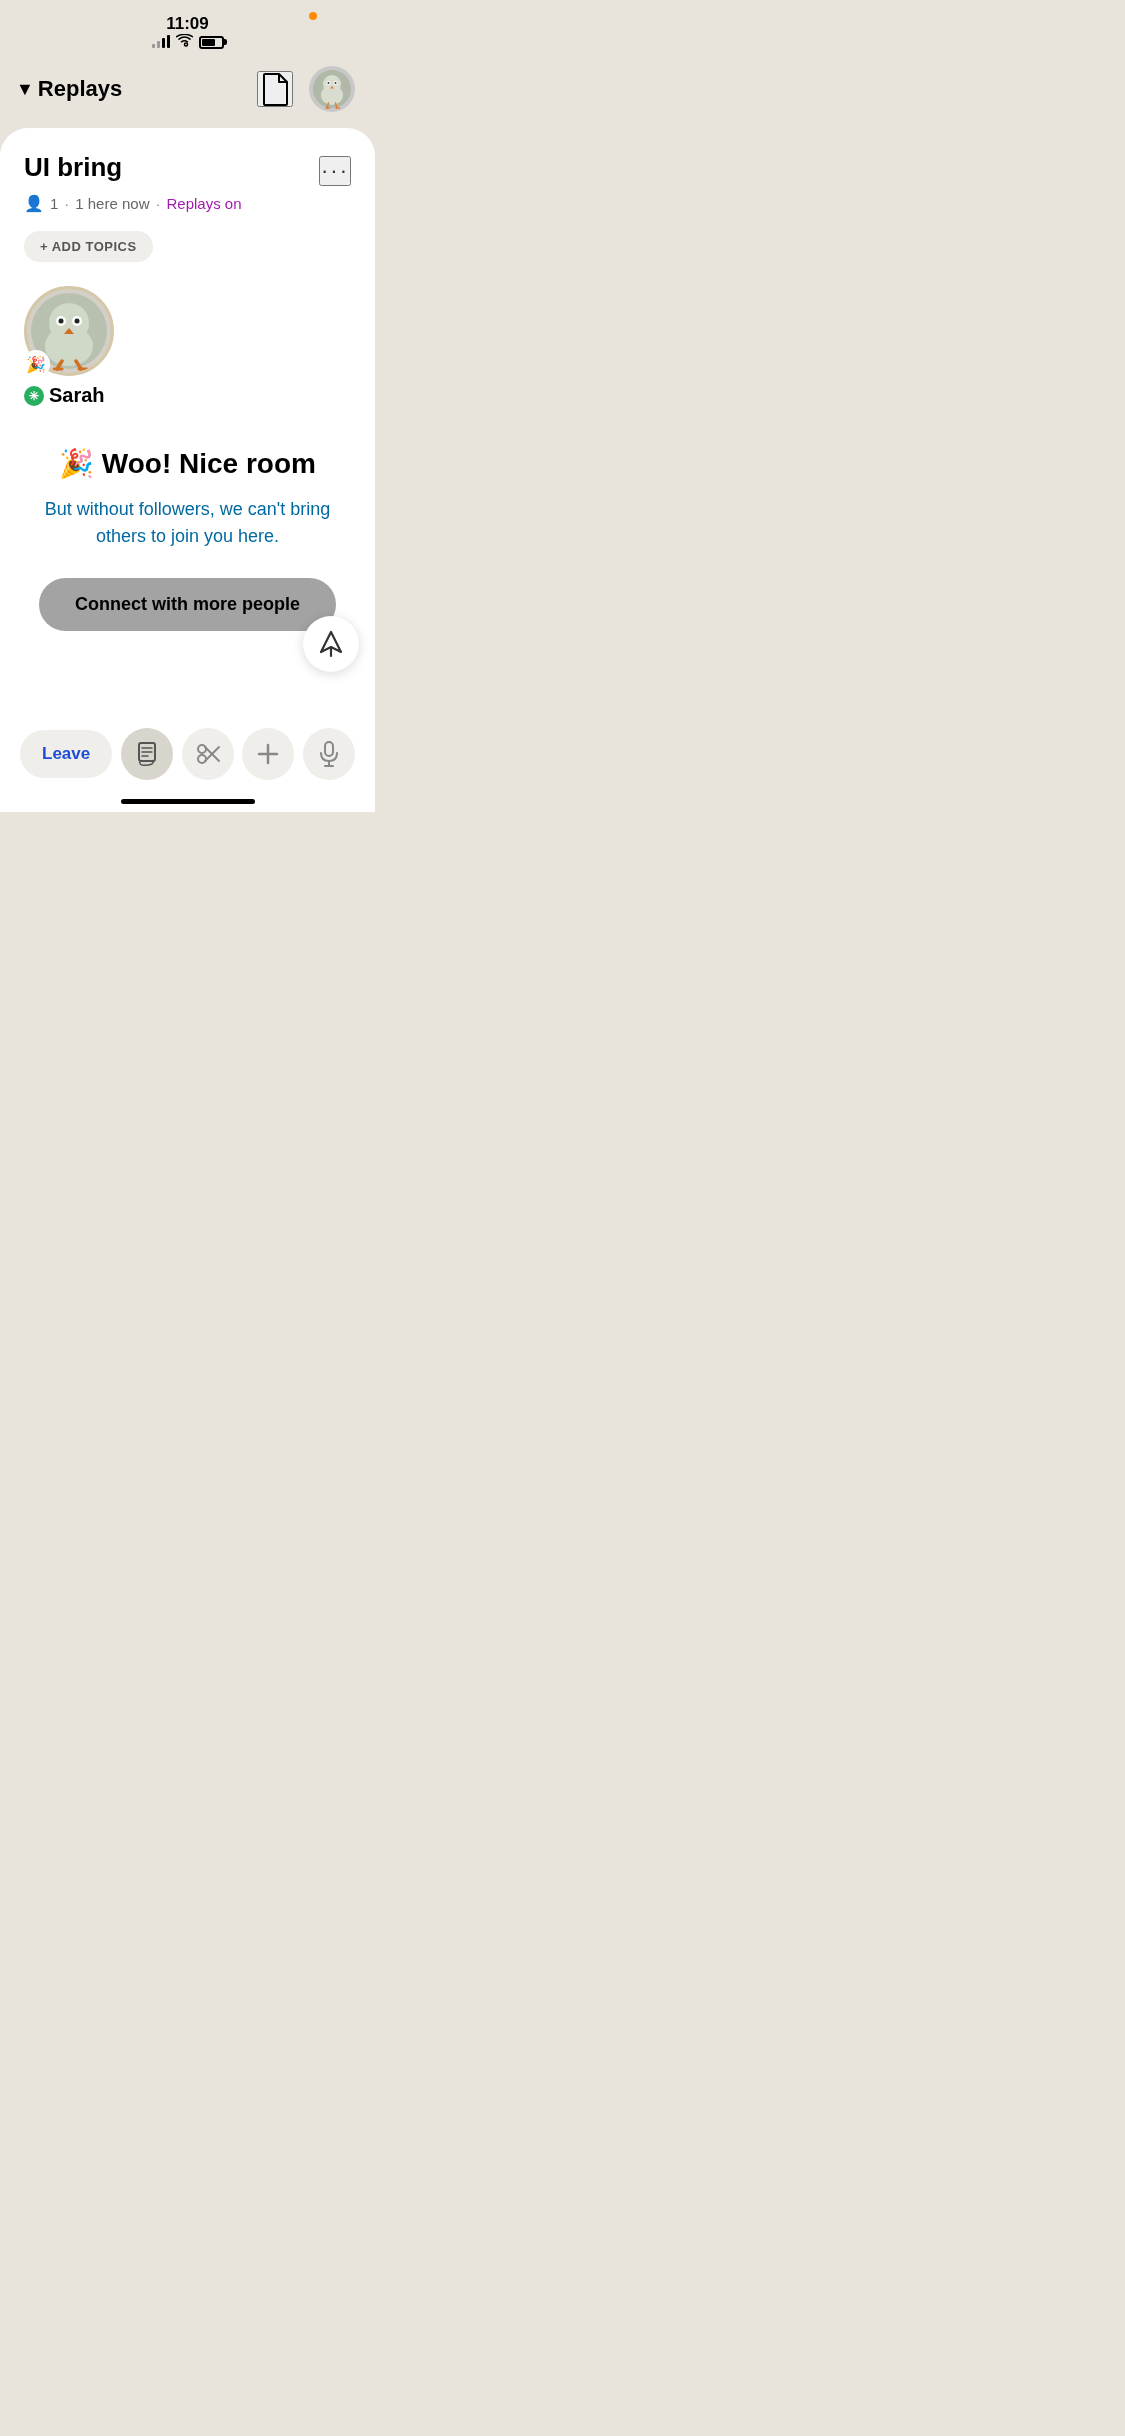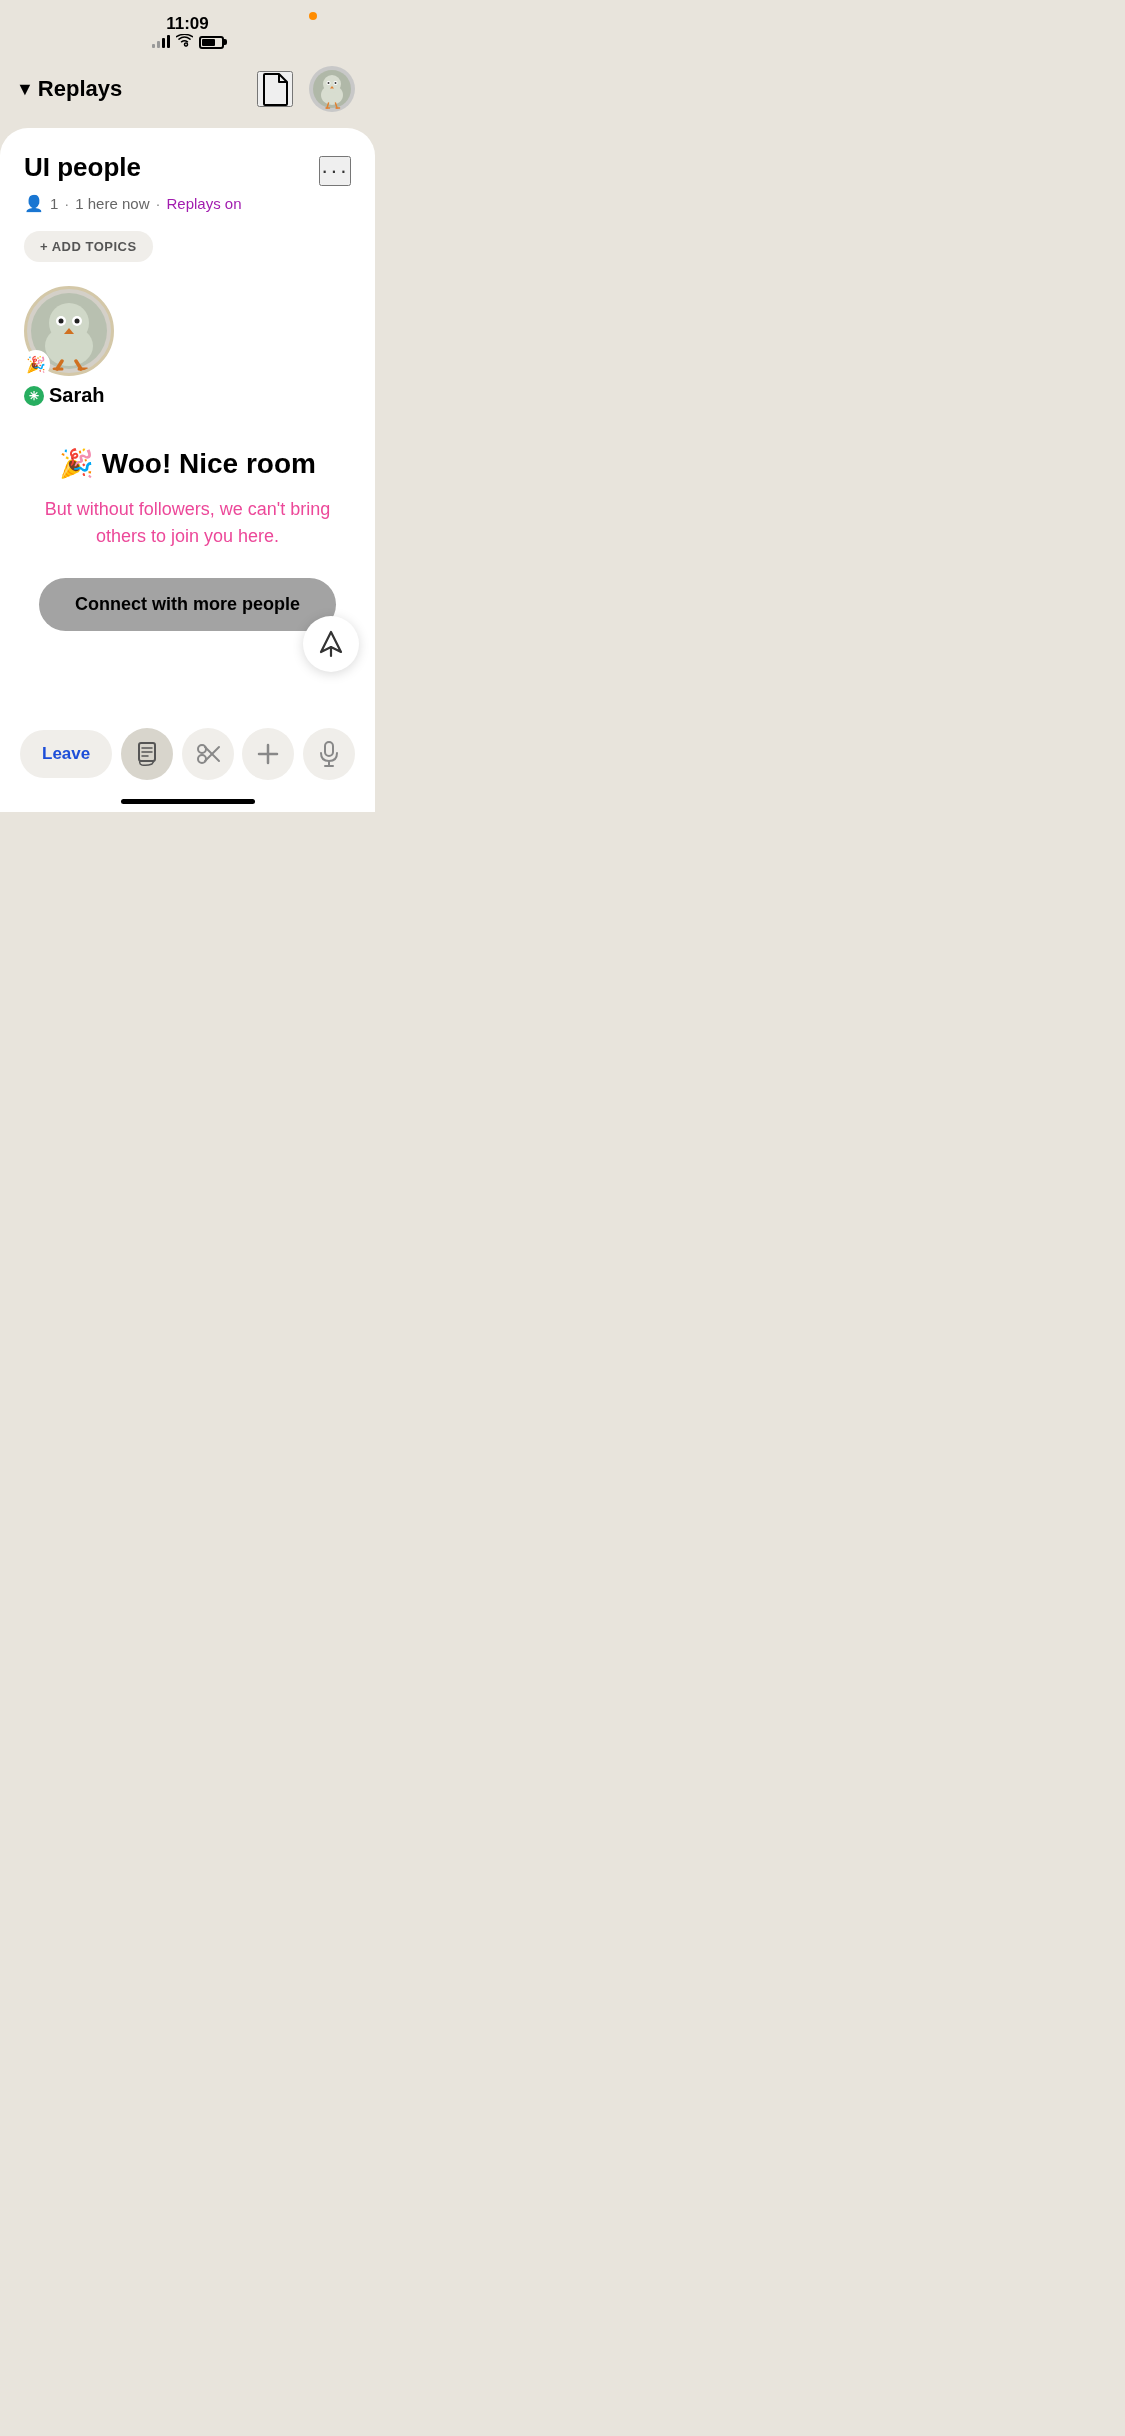--- a/index.html
+++ b/index.html
@@ -289,21 +289,21 @@
 
     .celebration-title {
       font-size: 28px;
       font-weight: 800;
       color: #000;
       margin-bottom: 16px;
     }
 
     .celebration-body {
       font-size: 18px;
-      color: #ec4899;
+      color: #0369a1;
       line-height: 1.5;
       margin-bottom: 28px;
     }
 
     .connect-btn {
       background: #a3a3a3;
       border: none;
       border-radius: 50px;
       padding: 16px 36px;
       font-size: 18px;
@@ -454,21 +454,21 @@
         <line x1="48" y1="78" x2="55" y2="78" stroke="#e08030" stroke-width="3" stroke-linecap="round"></line>
       </svg>
     </div>
   </div>
 </div>
 
 <div class="main-card">
 
   
   <div class="room-header">
-    <h1 class="room-title">UI people</h1>
+    <h1 class="room-title">UI bring</h1>
     <button class="more-btn">···</button>
   </div>
 
   
   <div class="room-meta">
     <span style="color:#888; font-size:16px;">👤</span>
     <span>1</span>
     <span class="dot-sep">·</span>
     <span>1 here now</span>
     <span class="dot-sep">·</span>

